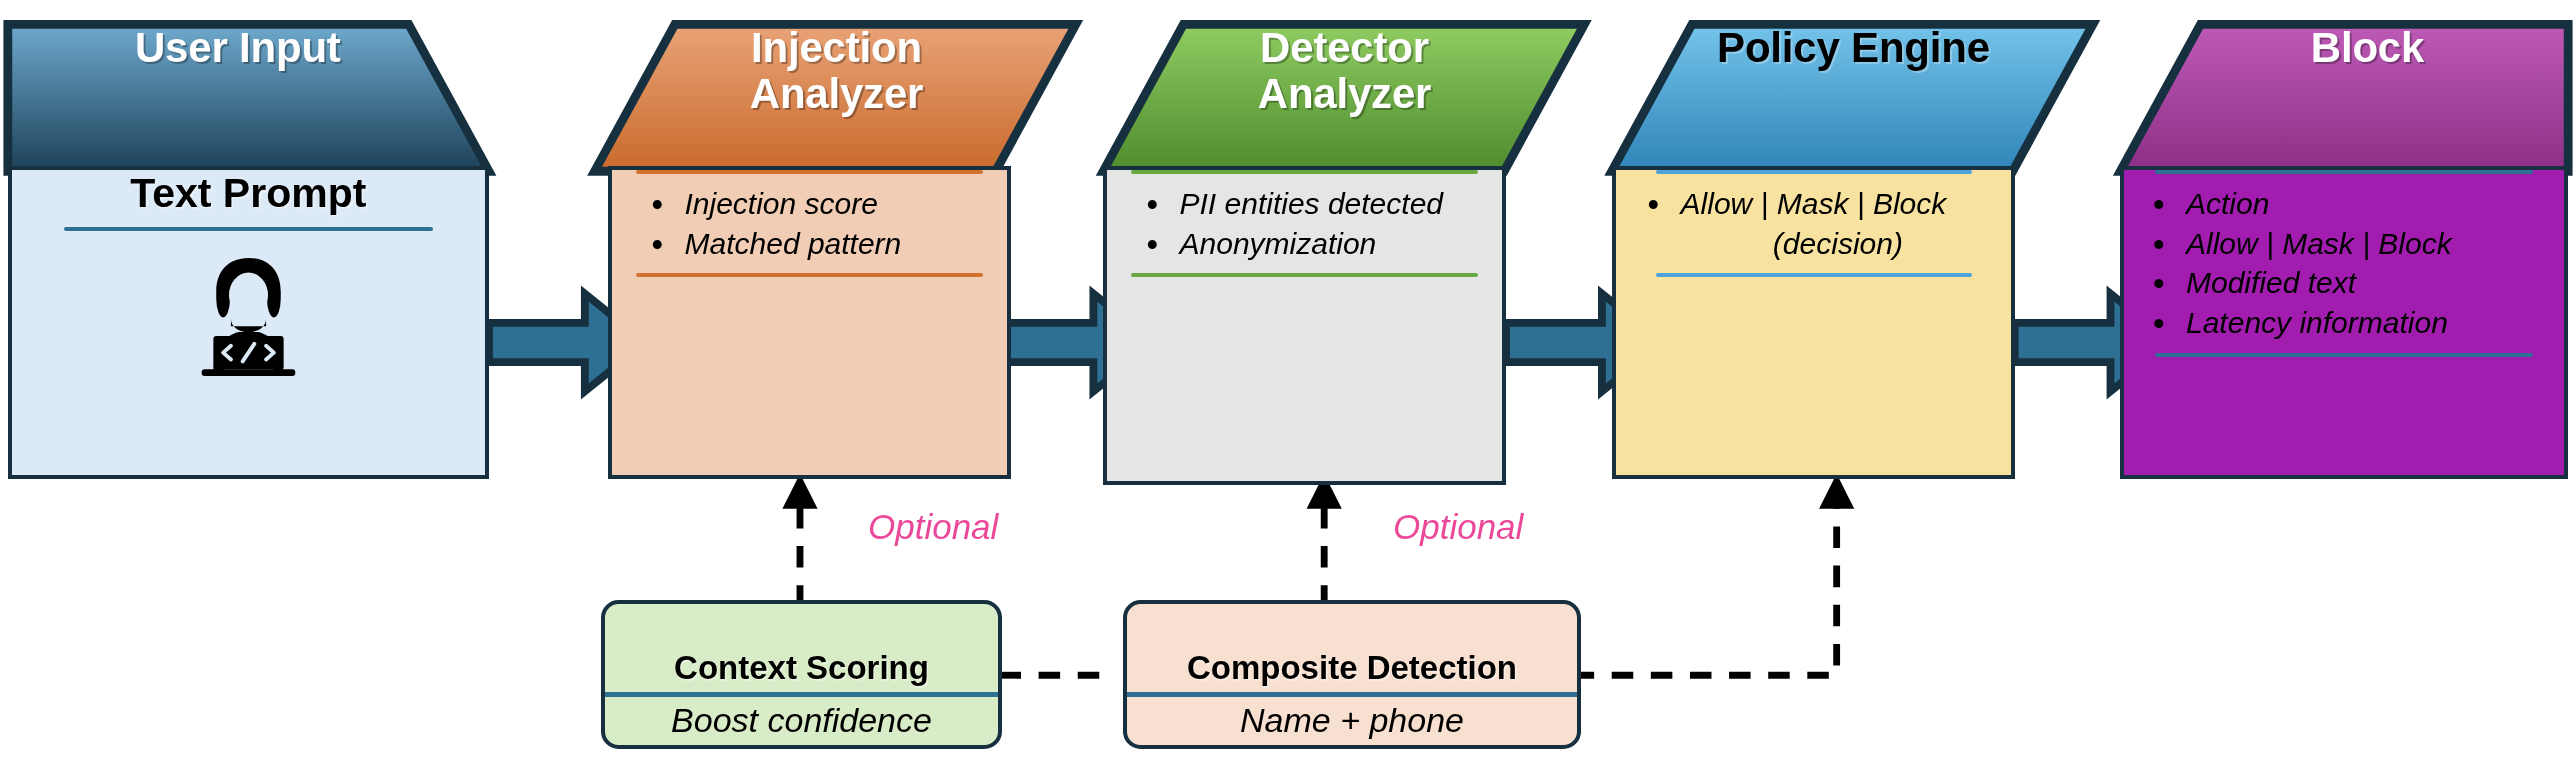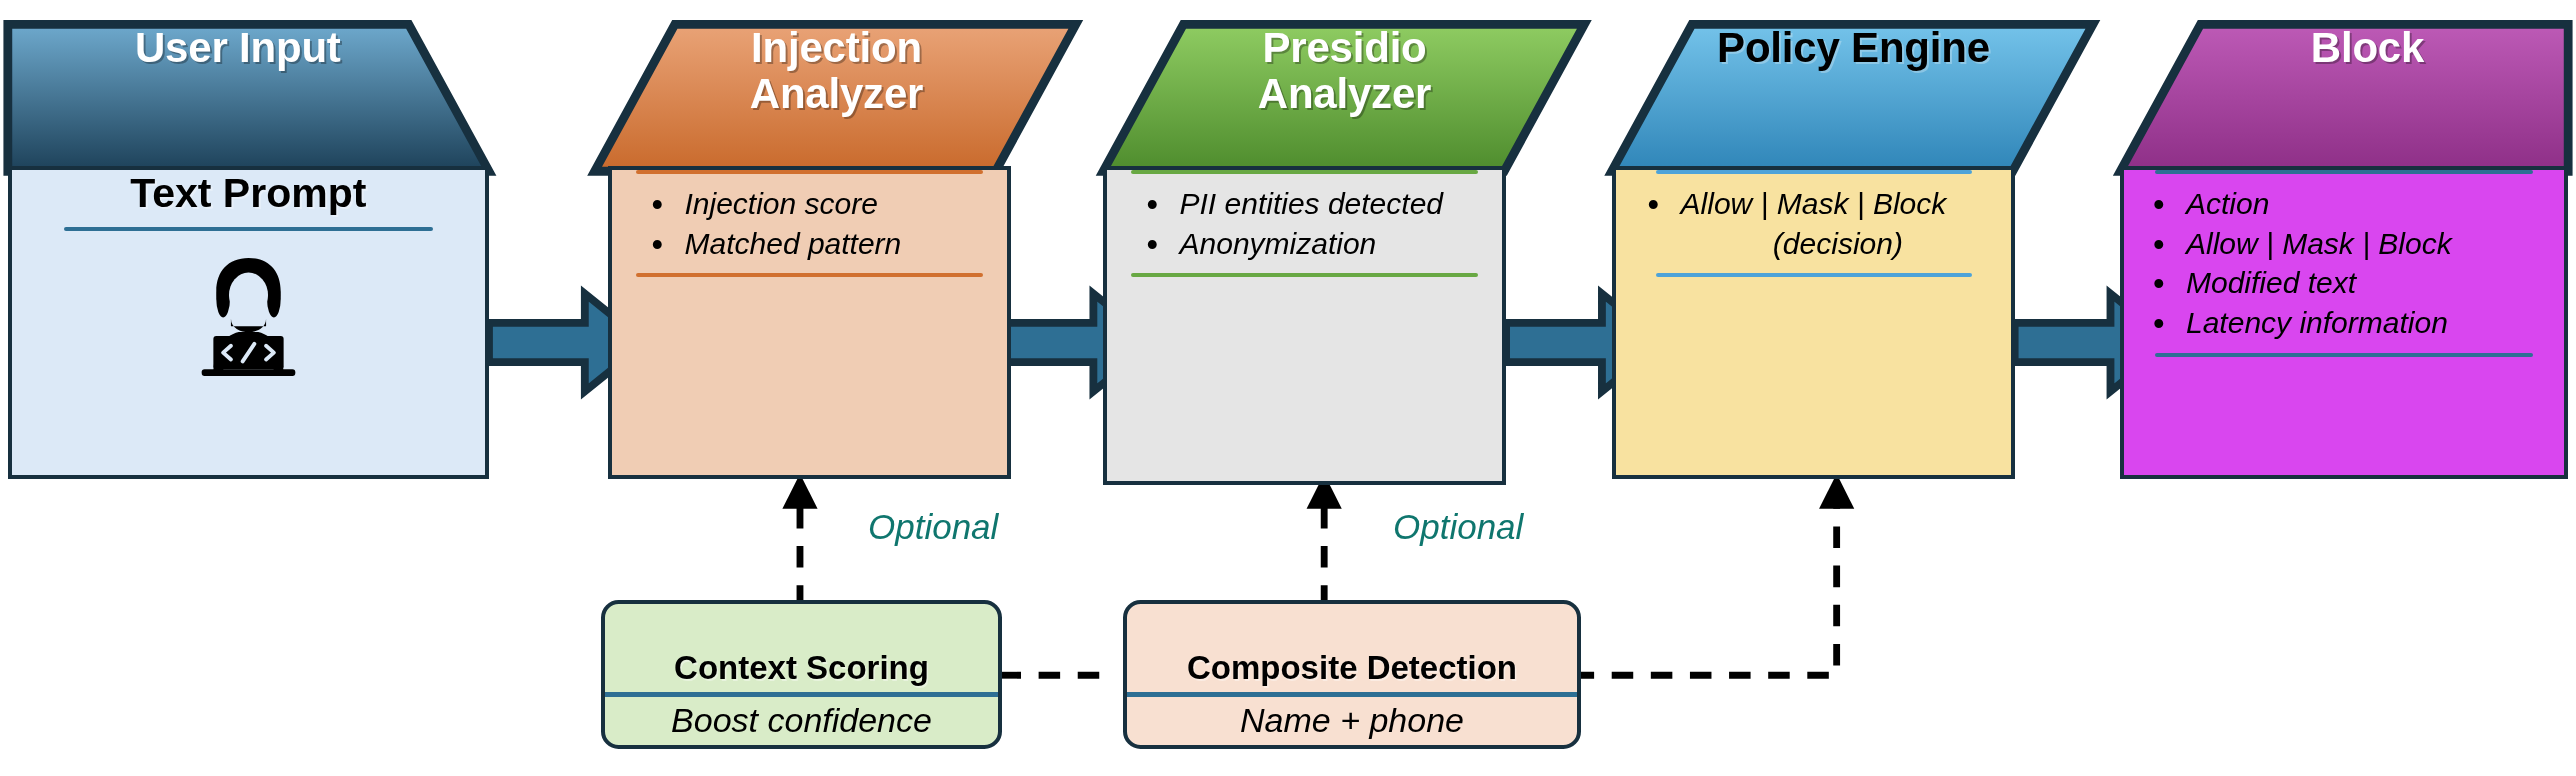--- a/index.html
+++ b/index.html
@@ -146,21 +146,21 @@
     align-items: center;
     justify-content: center;
     font-style: italic;
     font-size: 34px;
     color: #000;
   }
   .opt-label {
     position: absolute;
     font-style: italic;
     font-size: 35px;
-    color: #0f766e;
+    color: #ec4899;
     white-space: nowrap;
   }
 </style>
 </head>
 <body>
 
 <div id="canvas">
 
   <svg id="svg-layer" viewBox="0 0 2634 794" preserveAspectRatio="none" xmlns="http://www.w3.org/2000/svg">
     <defs>
@@ -233,21 +233,21 @@
   </div>
 
   <div class="stage" style="left:636px; top:24.4px; width:401px; height:147px;">
     <div class="stage-header">
       <div class="stage-header-label hdr-light" style="max-width:244px;">Injection Analyzer</div>
     </div>
   </div>
 
   <div class="stage" style="left:1144px; top:24.4px; width:401px; height:147px;">
     <div class="stage-header">
-      <div class="stage-header-label hdr-light" style="max-width:225px;">Presidio Analyzer</div>
+      <div class="stage-header-label hdr-light" style="max-width:225px;">Detector Analyzer</div>
     </div>
   </div>
 
   <div class="stage" style="left:1653px; top:24.4px; width:401px; height:147px;">
     <div class="stage-header">
       <div class="stage-header-label hdr-dark">Policy Engine</div>
     </div>
   </div>
 
   <div class="stage" style="left:2167px; top:24.4px; width:401px; height:147px;">
@@ -311,21 +311,21 @@
     <div class="body-inner">
       <div class="rule" style="background:#4ea3d8; width:80%;"></div>
       <ul class="bullet-list" style="width:92%;">
         <li>Allow | Mask | Block</li>
         <li class="nobullet bullet-center">(decision)</li>
       </ul>
       <div class="rule" style="background:#4ea3d8; width:80%;"></div>
     </div>
   </div>
 
-  <div class="stage-body" style="left:2120px; top:166px; width:448px; height:313px; background:#d946ef;">
+  <div class="stage-body" style="left:2120px; top:166px; width:448px; height:313px; background:#a21caf;">
     <div class="body-inner">
       <div class="rule" style="background:#2e6f94; width:86%;"></div>
       <ul class="bullet-list" style="width:94%;">
         <li>Action</li>
         <li>Allow | Mask | Block</li>
         <li>Modified text</li>
         <li>Latency information</li>
       </ul>
       <div class="rule" style="background:#2e6f94; width:86%;"></div>
     </div>

